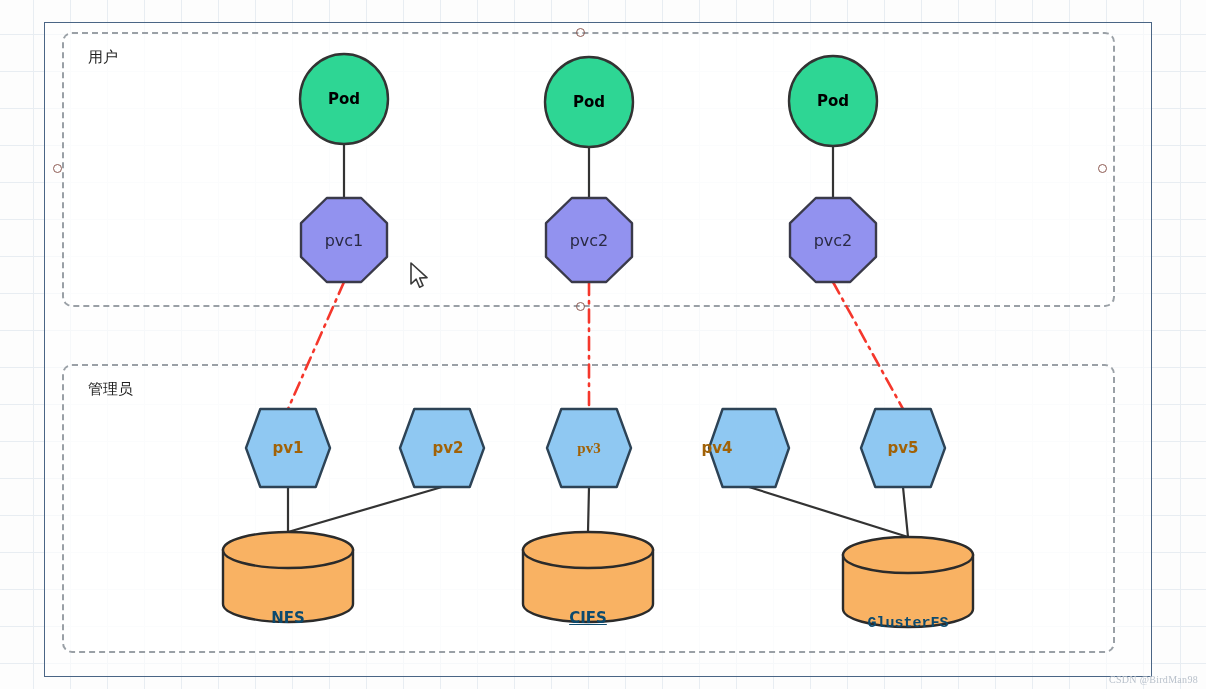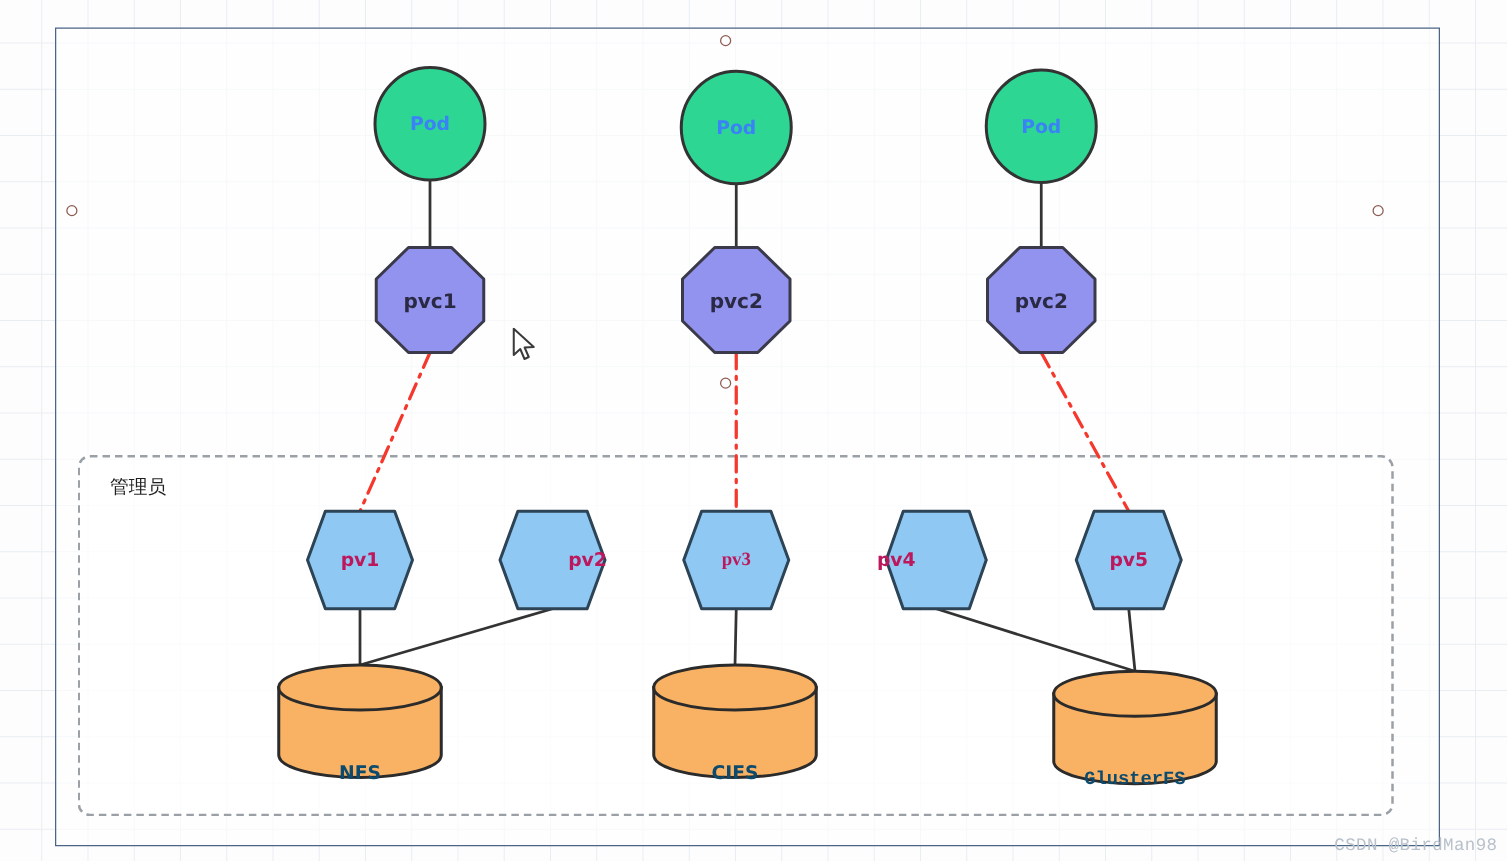--- a/index.html
+++ b/index.html
@@ -72,68 +72,70 @@
     pointer-events: none;
   }
   
   .nodelabel {
     position: absolute;
     display: flex;
     align-items: center;
     justify-content: center;
     pointer-events: none;
     white-space: nowrap;
+  }
+  .t-pod {
+    font-size: 15px;
     font-weight: bold;
-  }
-  .t-pod {
-    font-size: 15px;
-    font-weight: bold;
-    color: #3b82f6;
+    color: #000000;
     font-family: "DejaVu Sans", "Liberation Sans", sans-serif;
   }
   .t-pvc {
     font-size: 16px;
     color: #2a2a44;
     font-family: "DejaVu Sans", "Liberation Sans", sans-serif;
   }
   .t-pv {
     font-size: 15px;
     font-weight: bold;
-    color: #be185d;
+    color: #a16207;
     font-family: "DejaVu Sans", "Liberation Sans", sans-serif;
   }
   .t-store {
     font-size: 15px;
     font-weight: bold;
     color: #0c4a6e;
     font-family: "DejaVu Sans", "Liberation Sans", sans-serif;
   }
   
   #watermark {
     position: absolute;
     right: 8px;
     bottom: 4px;
-    font-size: 14px;
+    font-size: 10px;
     color: #b9c1cb;
     letter-spacing: 0.3px;
-    font-family: Liberation Mono, monospace;
+    font-family: Liberation Serif, serif;
     white-space: nowrap;
   }
   
   #cursor { position: absolute; left: 409px; top: 262px; }
 </style>
 </head>
 <body>
 
 <div id="stage">
 
   <div id="page-bg"></div>
 
   <div id="canvas"></div>
 
+  <div class="lane" id="lane-user">
+    <div class="lane-title">用户</div>
+  </div>
 
   <div class="lane" id="lane-admin">
     <div class="lane-title">管理员</div>
   </div>
 
   <div class="anchor" id="a-top" style="left: 575.5px; top: 27.5px;"></div>
   <div class="anchor" id="a-left" style="left: 52.5px; top: 163.5px;"></div>
   <div class="anchor" id="a-right" style="left: 1097.5px; top: 163.5px;"></div>
   <div class="anchor" id="a-bottom" style="left: 575.5px; top: 301.5px;"></div>
 
@@ -178,26 +180,26 @@
     </svg>
 
   <div id="label-layer">
       <div class="nodelabel t-pod" style="left: 300px; top: 89px; width: 88px; height: 20px;">Pod</div>
       <div class="nodelabel t-pod" style="left: 545px; top: 92px; width: 88px; height: 20px;">Pod</div>
       <div class="nodelabel t-pod" style="left: 789px; top: 91px; width: 88px; height: 20px;">Pod</div>
       <div class="nodelabel t-pvc" style="left: 301px; top: 229px; width: 86px; height: 22px;">pvc1</div>
       <div class="nodelabel t-pvc" style="left: 546px; top: 229px; width: 86px; height: 22px;">pvc2</div>
       <div class="nodelabel t-pvc" style="left: 790px; top: 229px; width: 86px; height: 22px;">pvc2</div>
       <div class="nodelabel t-pv" style="left: 246px; top: 438px; width: 84px; height: 20px;">pv1</div>
-      <div class="nodelabel t-pv" style="left: 400px; top: 438px; width: 96px; height: 20px; padding-left: 22px;">pv2</div>
+      <div class="nodelabel t-pv" style="left: 400px; top: 438px; width: 96px; height: 20px;">pv2</div>
       <div class="nodelabel t-pv" style="left: 547px; top: 438px; width: 84px; height: 20px; font-family: Liberation Serif, serif;">pv3</div>
       <div class="nodelabel t-pv" style="left: 677px; top: 438px; width: 80px; height: 20px;">pv4</div>
       <div class="nodelabel t-pv" style="left: 861px; top: 438px; width: 84px; height: 20px; text-align: center;">pv5</div>
       <div class="nodelabel t-store" style="left: 223px; top: 608px; width: 130px; height: 20px;">NFS</div>
-      <div class="nodelabel t-store" style="left: 523px; top: 608px; width: 130px; height: 20px;">CIFS</div>
+      <div class="nodelabel t-store" style="left: 523px; top: 608px; width: 130px; height: 20px; text-decoration: underline;">CIFS</div>
       <div class="nodelabel t-store" style="left: 843px; top: 613px; width: 130px; height: 20px; font-family: Liberation Mono, monospace;">GlusterFS</div>
     </div>
 
   <svg id="cursor" width="24" height="30" viewBox="0 0 24 30" style="left: 409px; top: 262px;">
     <path d="M2,1 L2,22 L7.2,17.2 L10.6,25.2 L14.0,23.6 L10.7,16.0 L18,15.6 Z" fill="#ffffff" stroke="#3a3a3a" stroke-width="1.6" stroke-linejoin="round"></path>
   </svg>
 
   <div id="watermark">CSDN @BirdMan98</div>
 </div>
 

